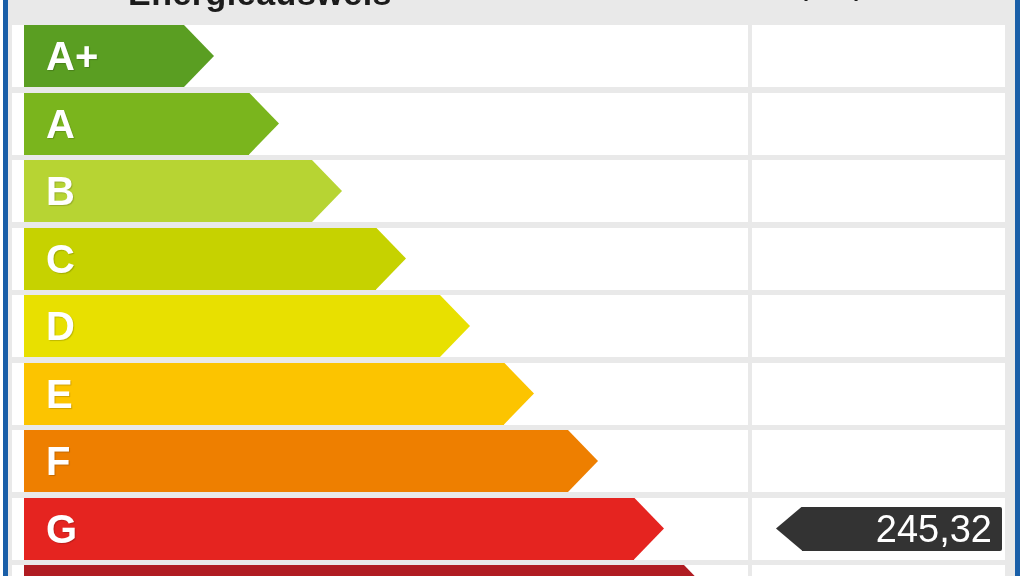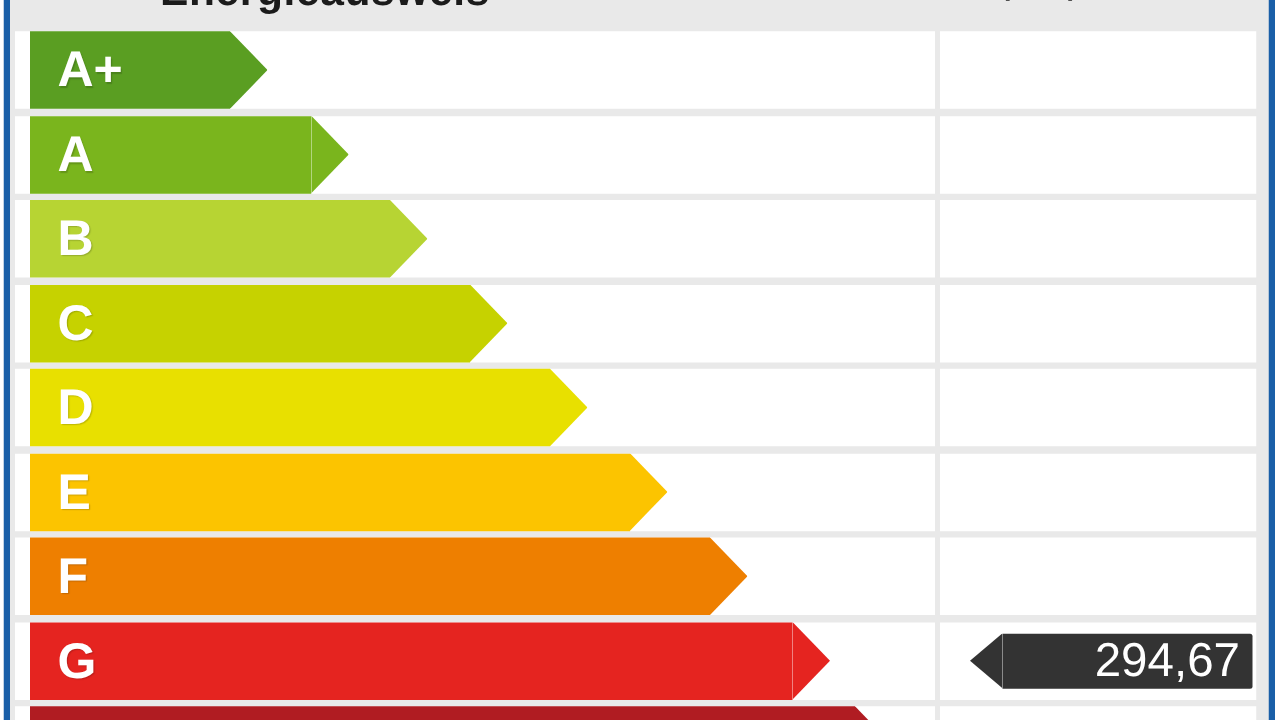--- a/index.html
+++ b/index.html
@@ -175,21 +175,21 @@
           <div class="bar" style="width: 610px;">
             <div class="body" style="background: rgb(229, 36, 32);"></div>
             <div class="head" style="background: rgb(229, 36, 32); clip-path: polygon(0px 0px, 100% 50%, 0px 100%);"></div>
             <span class="letter">G</span>
           </div>
         </div>
         <div class="cell-right">
           <div class="value-badge">
             <div class="tip"></div>
             <div class="vbody">
-              <span class="vtext">294,67</span>
+              <span class="vtext">245,32</span>
             </div>
           </div>
         </div>
       </div>
       <div class="row" style="top: 543px;">
         <div class="cell-left">
           <div class="bar" style="width: 660px;">
             <div class="body" style="background: rgb(176, 28, 34);"></div>
             <div class="head" style="background: rgb(176, 28, 34); clip-path: polygon(0px 0px, 100% 50%, 0px 100%);"></div>
           </div>

